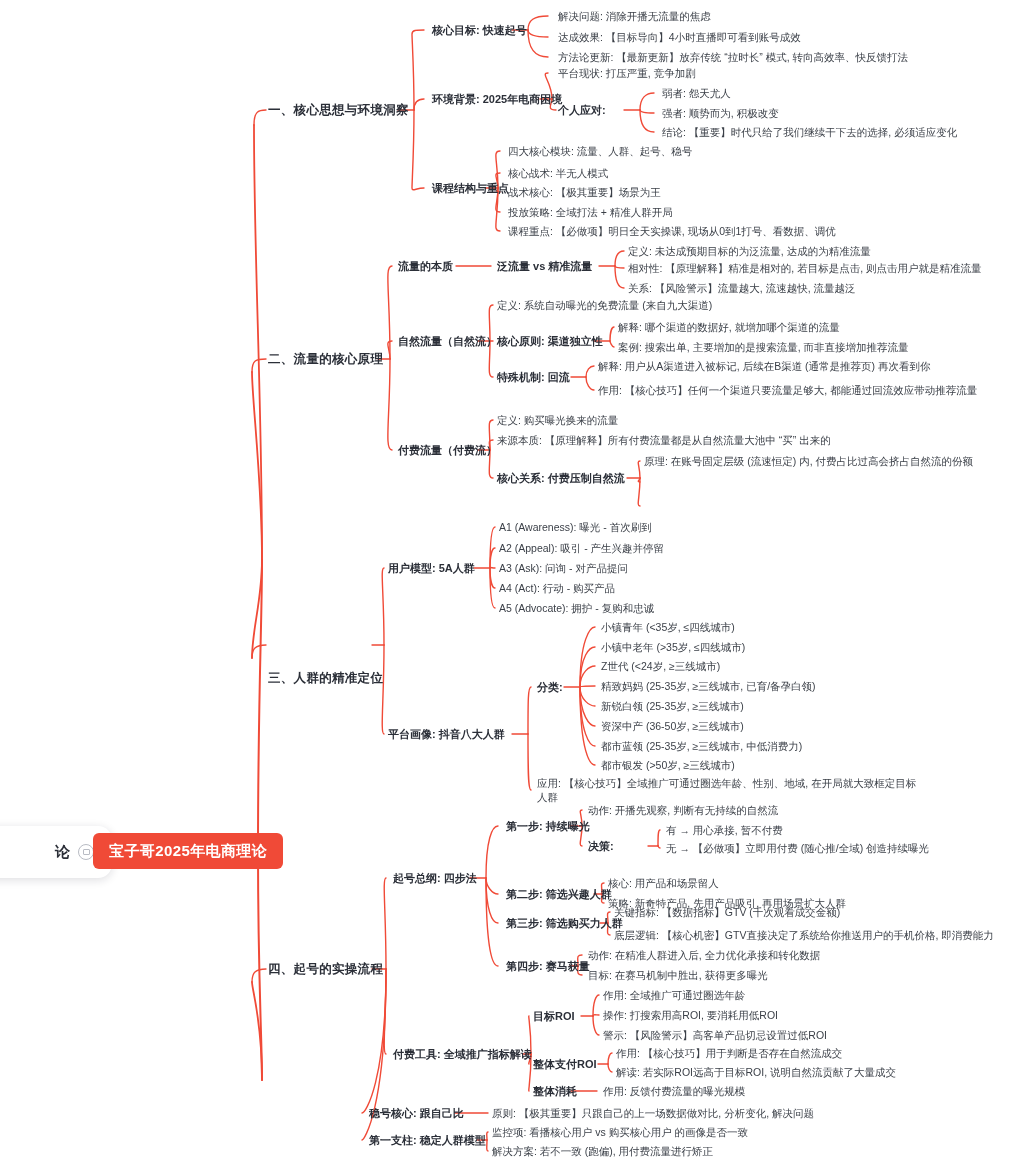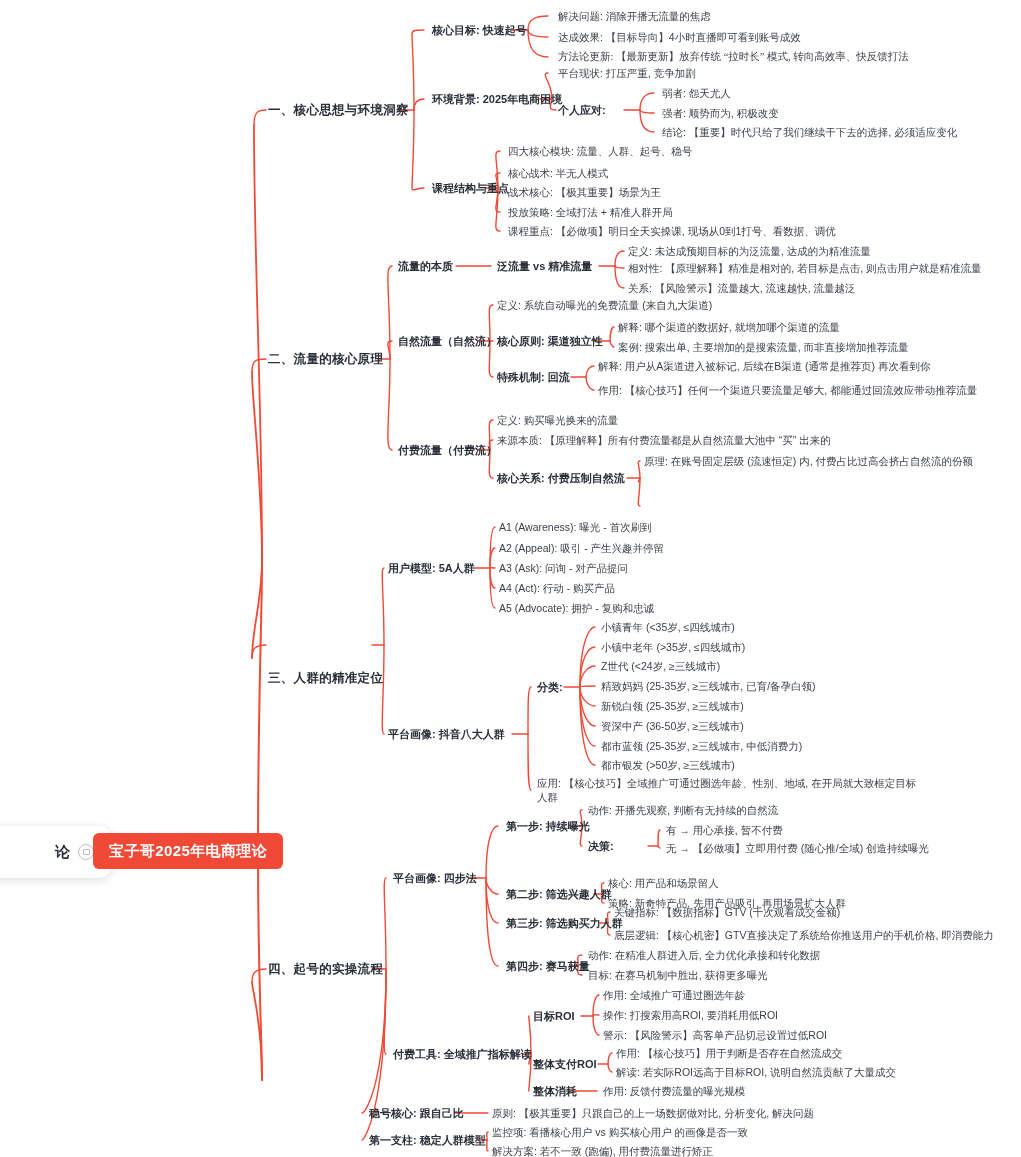--- a/index.html
+++ b/index.html
@@ -274,21 +274,21 @@
         <i></i>
       </span>
   </div>
 
   <div id="nodes">
       <div class="node root" style="left: 93px; top: 851px;">宝子哥2025年电商理论</div>
       <div class="node lvl1" style="left: 268px; top: 110px;">一、核心思想与环境洞察</div>
       <div class="node lvl2" style="left: 432px; top: 30px;">核心目标: 快速起号</div>
       <div class="node lvl4" style="left: 558px; top: 16px;">解决问题: 消除开播无流量的焦虑</div>
       <div class="node lvl4" style="left: 558px; top: 37px;">达成效果: 【目标导向】4小时直播即可看到账号成效</div>
-      <div class="node lvl4" style="left: 558px; top: 57px; font-family: Liberation Serif, serif;">方法论更新: 【最新更新】放弃传统 “拉时长” 模式, 转向高效率、快反馈打法</div>
+      <div class="node lvl4" style="left: 558px; top: 57px;">方法论更新: 【最新更新】放弃传统 “拉时长” 模式, 转向高效率、快反馈打法</div>
       <div class="node lvl2" style="left: 432px; top: 99px;">环境背景: 2025年电商困境</div>
       <div class="node lvl4" style="left: 558px; top: 73px;">平台现状: 打压严重, 竞争加剧</div>
       <div class="node lvl3" style="left: 558px; top: 110px;">个人应对:</div>
       <div class="node lvl4" style="left: 662px; top: 93px;">弱者: 怨天尤人</div>
       <div class="node lvl4" style="left: 662px; top: 113px;">强者: 顺势而为, 积极改变</div>
       <div class="node lvl4" style="left: 662px; top: 132px;">结论: 【重要】时代只给了我们继续干下去的选择, 必须适应变化</div>
       <div class="node lvl2" style="left: 432px; top: 188px;">课程结构与重点</div>
       <div class="node lvl4" style="left: 508px; top: 151px;">四大核心模块: 流量、人群、起号、稳号</div>
       <div class="node lvl4" style="left: 508px; top: 173px;">核心战术: 半无人模式</div>
       <div class="node lvl4" style="left: 508px; top: 192px;">战术核心: 【极其重要】场景为王</div>
@@ -325,21 +325,21 @@
       <div class="node lvl4" style="left: 601px; top: 627px;">小镇青年 (&lt;35岁, ≤四线城市)</div>
       <div class="node lvl4" style="left: 601px; top: 647px;">小镇中老年 (&gt;35岁, ≤四线城市)</div>
       <div class="node lvl4" style="left: 601px; top: 666px;">Z世代 (&lt;24岁, ≥三线城市)</div>
       <div class="node lvl4" style="left: 601px; top: 686px;">精致妈妈 (25-35岁, ≥三线城市, 已育/备孕白领)</div>
       <div class="node lvl4" style="left: 601px; top: 706px;">新锐白领 (25-35岁, ≥三线城市)</div>
       <div class="node lvl4" style="left: 601px; top: 726px;">资深中产 (36-50岁, ≥三线城市)</div>
       <div class="node lvl4" style="left: 601px; top: 746px;">都市蓝领 (25-35岁, ≥三线城市, 中低消费力)</div>
       <div class="node lvl4" style="left: 601px; top: 765px;">都市银发 (&gt;50岁, ≥三线城市)</div>
       <div class="node lvl4 wrap" style="left: 537px; top: 790px; width: 385px;">应用: 【核心技巧】全域推广可通过圈选年龄、性别、地域, 在开局就大致框定目标人群</div>
       <div class="node lvl1" style="left: 268px; top: 969px;">四、起号的实操流程</div>
-      <div class="node lvl2" style="left: 393px; top: 878px;">平台画像: 四步法</div>
+      <div class="node lvl2" style="left: 393px; top: 878px;">起号总纲: 四步法</div>
       <div class="node lvl3" style="left: 506px; top: 826px;">第一步: 持续曝光</div>
       <div class="node lvl4" style="left: 588px; top: 810px;">动作: 开播先观察, 判断有无持续的自然流</div>
       <div class="node lvl3" style="left: 588px; top: 846px;">决策:</div>
       <div class="node lvl4" style="left: 666px; top: 830px;">有 → 用心承接, 暂不付费</div>
       <div class="node lvl4" style="left: 666px; top: 848px;">无 → 【必做项】立即用付费 (随心推/全域) 创造持续曝光</div>
       <div class="node lvl3" style="left: 506px; top: 894px;">第二步: 筛选兴趣人群</div>
       <div class="node lvl4" style="left: 608px; top: 883px;">核心: 用产品和场景留人</div>
       <div class="node lvl4" style="left: 608px; top: 903px;">策略: 新奇特产品, 先用产品吸引, 再用场景扩大人群</div>
       <div class="node lvl3" style="left: 506px; top: 923px;">第三步: 筛选购买力人群</div>
       <div class="node lvl4" style="left: 614px; top: 912px;">关键指标: 【数据指标】GTV (千次观看成交金额)</div>

